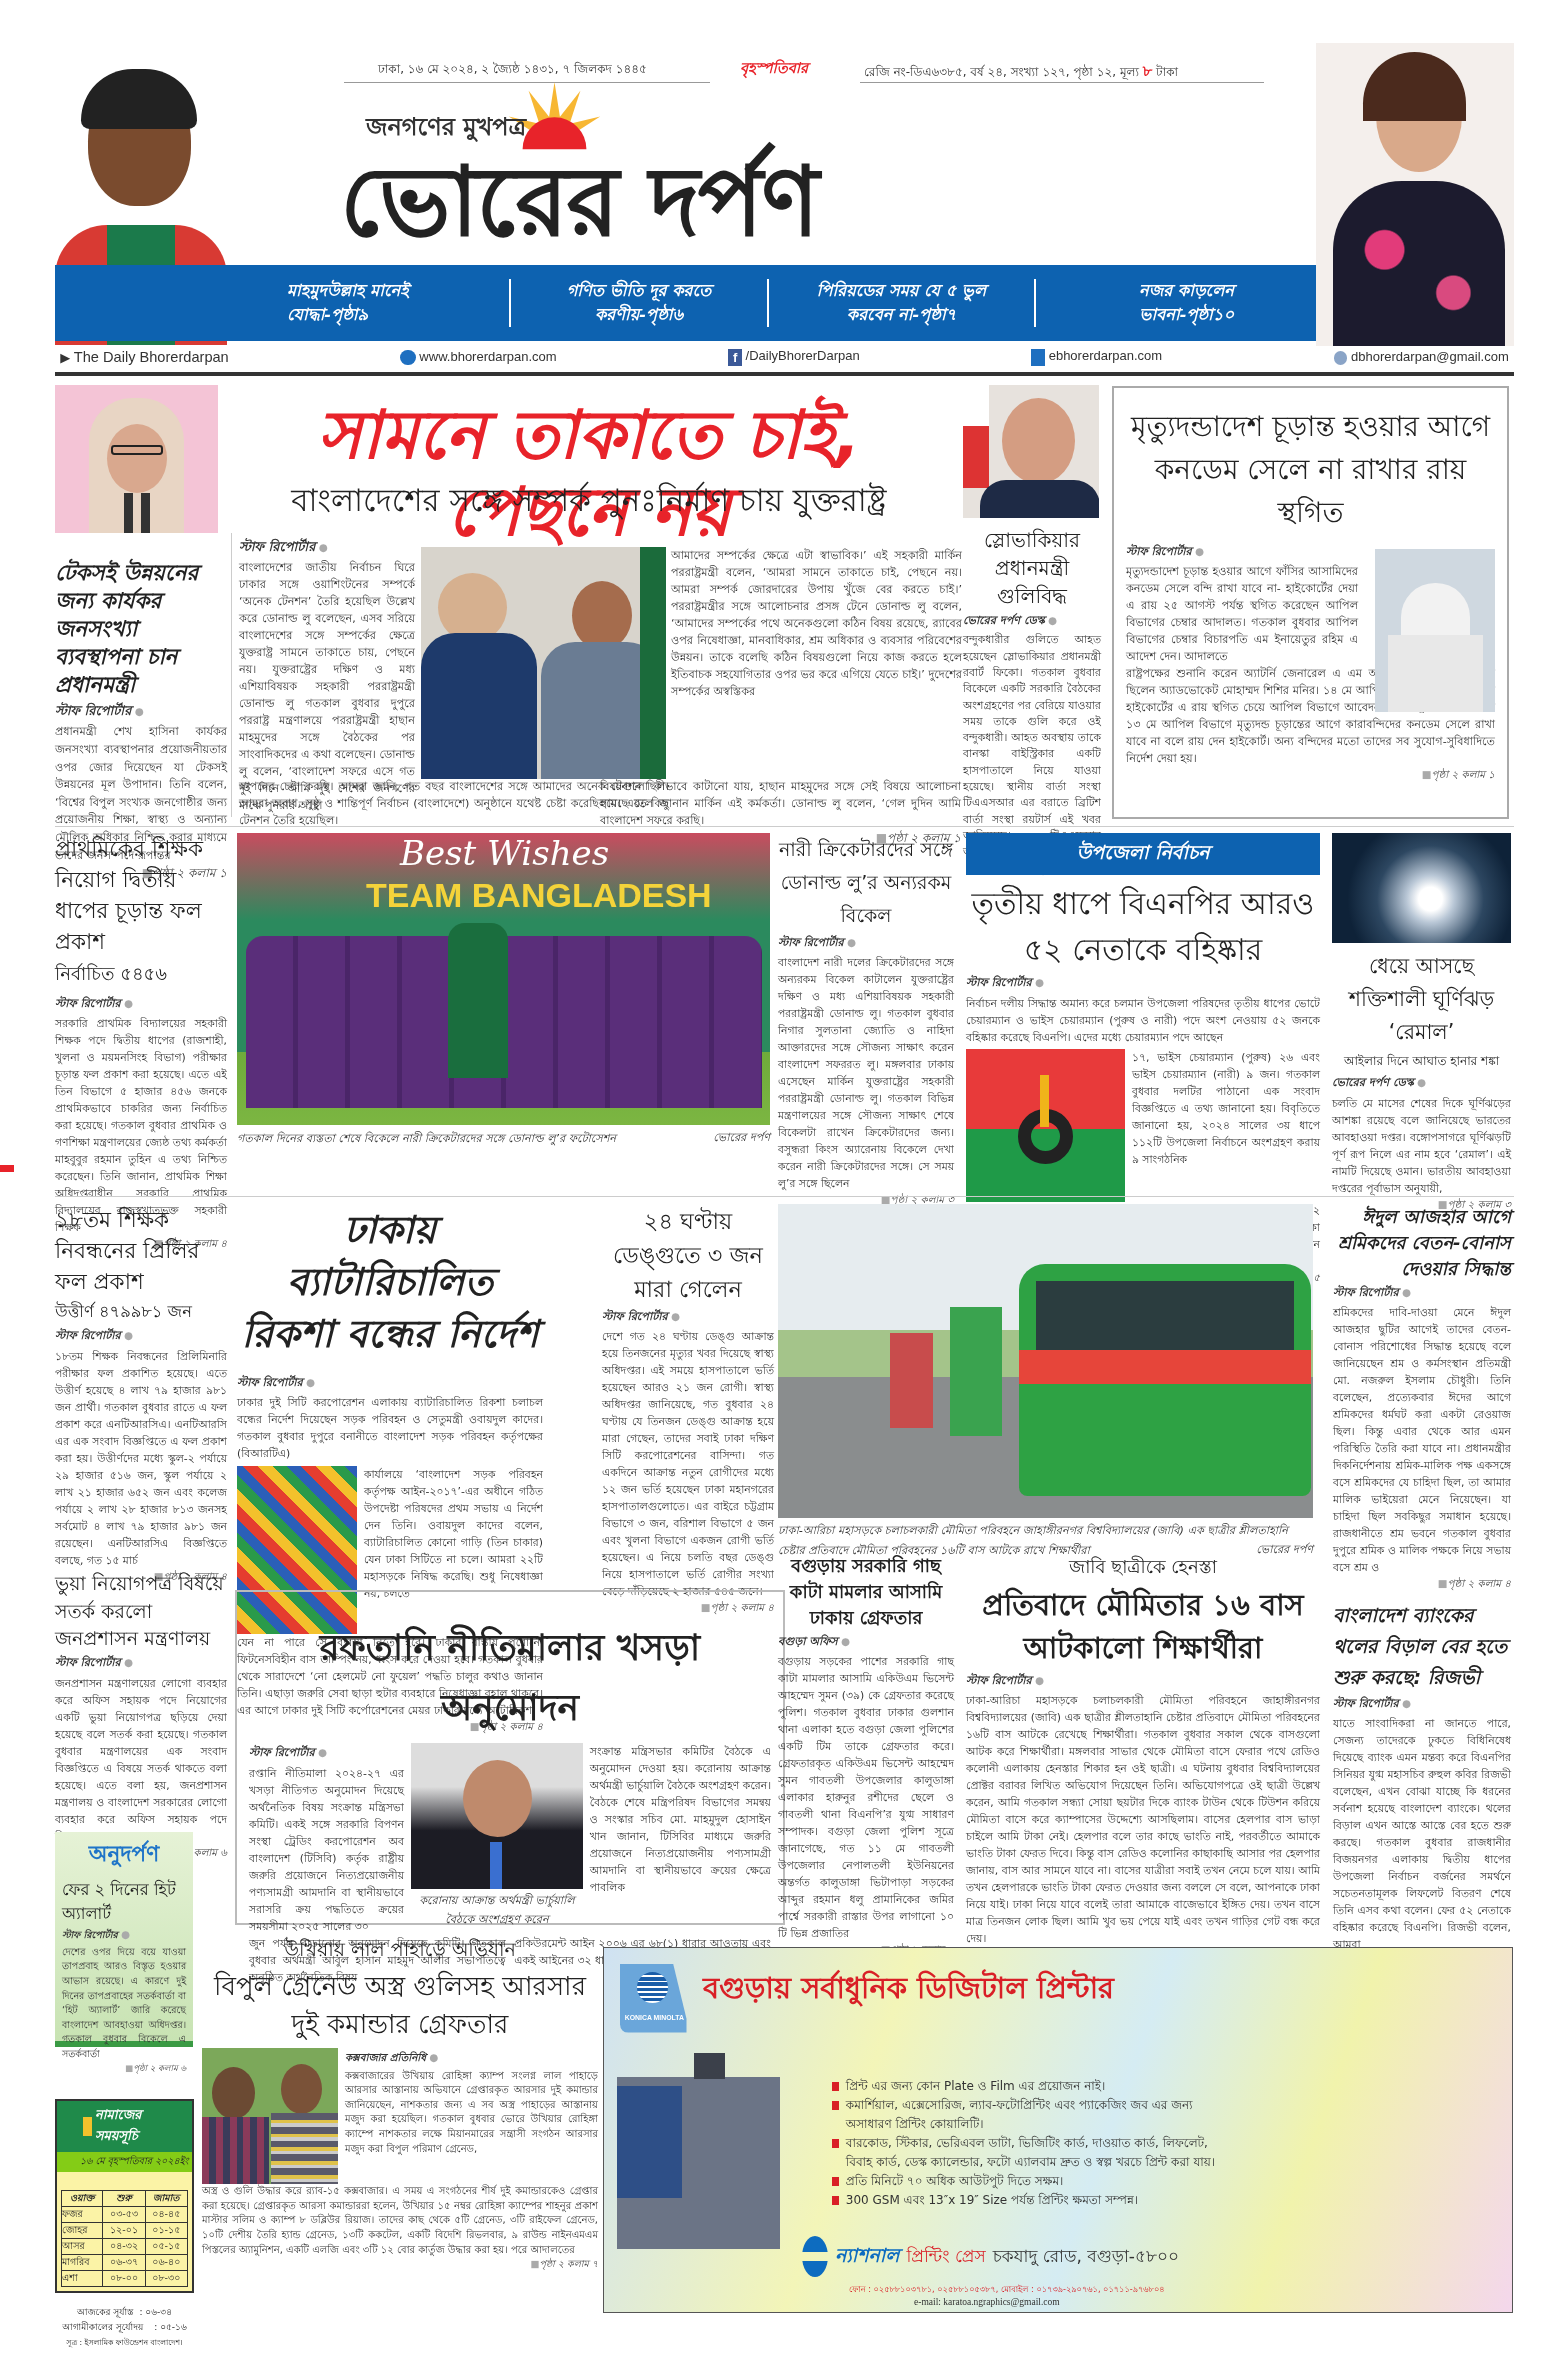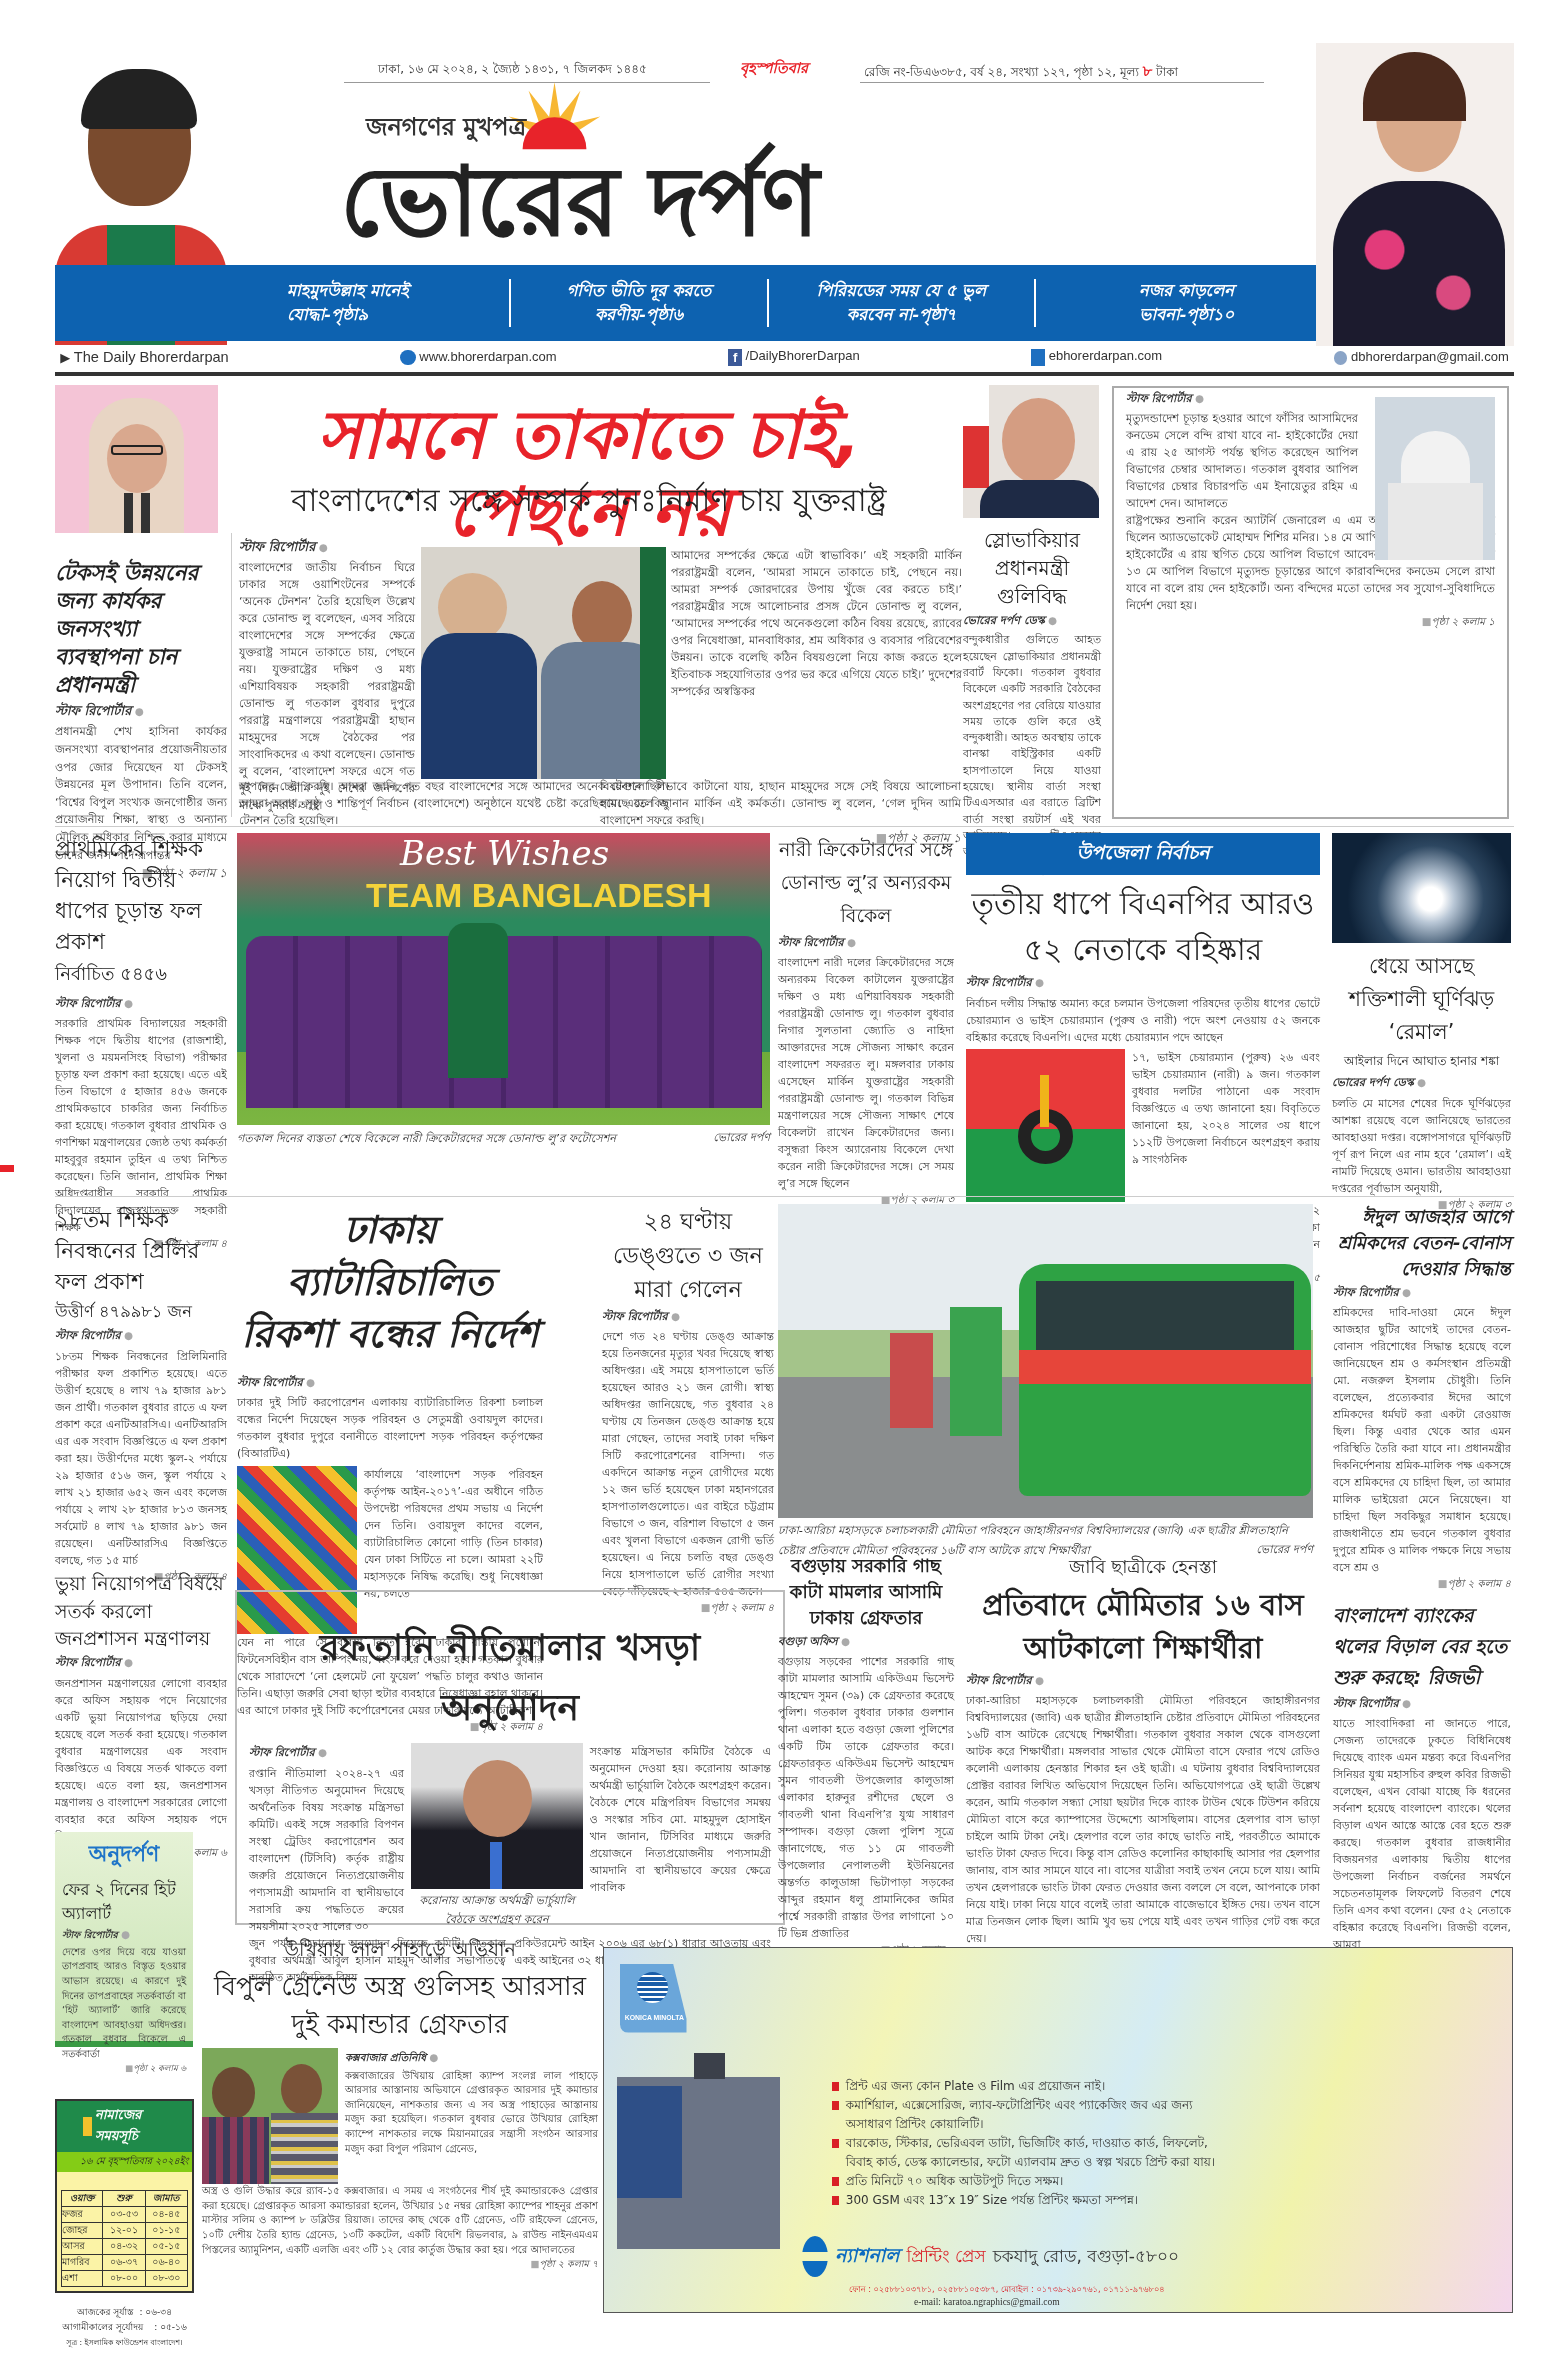--- a/index.html
+++ b/index.html
@@ -123,20 +123,21 @@
   <div style="position:absolute;left:17px;top:95px;width:120px;height:43px;background:#1e2a45;border-radius:26px 26px 0 0"></div>
 </div>
 <div class="abs" style="left:963px;top:526px;width:138px">
   <div class="hl" style="font-size:20px;line-height:28px;text-align:center;font-weight:normal">স্লোভাকিয়ার প্রধানমন্ত্রী গুলিবিদ্ধ</div>
   <div class="byline" style="font-size:11.2px">ভোরের দর্পণ ডেস্ক</div>
   <div class="body-text" style="font-size:10.8px;line-height:16.3px">বন্দুকধারীর গুলিতে আহত হয়েছেন স্লোভাকিয়ার প্রধানমন্ত্রী রবার্ট ফিকো। গতকাল বুধবার বিকেলে একটি সরকারি বৈঠকের অংশগ্রহণের পর বেরিয়ে যাওয়ার সময় তাকে গুলি করে ওই বন্দুকধারী। আহত অবস্থায় তাকে বানস্কা বাইস্ট্রিকার একটি হাসপাতালে নিয়ে যাওয়া হয়েছে। স্থানীয় বার্তা সংস্থা টিএএসআর এর বরাতে ব্রিটিশ বার্তা সংস্থা রয়টার্স এই খবর জানিয়েছে। টিএএসআর জানিয়েছে,</div>
   <div class="cont" style="font-size:10.3px">পৃষ্ঠা ২ কলাম ৩</div>
 </div>
 
 <div class="abs" style="left:1112px;top:386px;width:397px;height:433px;border:2.6px solid #aaa">
+  <div class="hl" style="margin:17px 8.6px 8.6px;font-size:28px;line-height:43px;text-align:center;font-weight:normal">মৃত্যুদন্ডাদেশ চূড়ান্ত হওয়ার আগে কনডেম সেলে না রাখার রায় স্থগিত</div>
   <div style="position:relative;padding:0 12px">
     <div class="ph" style="right:12px;top:6.9px;width:120px;height:163px;background:#cfd8e0">
       <div style="position:absolute;left:26px;top:34px;width:69px;height:52px;border-radius:34px 34px 0 0;background:#f2f2f2"></div>
       <div style="position:absolute;left:13px;top:86px;width:95px;height:77px;background:#e8e8e8"></div>
     </div>
     <div class="byline" style="font-size:11.2px">স্টাফ রিপোর্টার</div>
     <div class="body-text" style="width:232px;font-size:11.2px;line-height:17px">মৃত্যুদন্ডাদেশ চূড়ান্ত হওয়ার আগে ফাঁসির আসামিদের কনডেম সেলে বন্দি রাখা যাবে না- হাইকোর্টের দেয়া এ রায় ২৫ আগস্ট পর্যন্ত স্থগিত করেছেন আপিল বিভাগের চেম্বার আদালত। গতকাল বুধবার আপিল বিভাগের চেম্বার বিচারপতি এম ইনায়েতুর রহিম এ আদেশ দেন। আদালতে</div>
     <div class="body-text" style="font-size:11.2px;line-height:17px">রাষ্ট্রপক্ষের শুনানি করেন অ্যাটর্নি জেনারেল এ এম আমিন উদ্দিন। রিটের পক্ষে ছিলেন অ্যাডভোকেট মোহাম্মদ শিশির মনির। ১৪ মে আপিল বিভাগের সংশ্লিষ্ট শাখায় হাইকোর্টের এ রায় স্থগিত চেয়ে আপিল বিভাগে আবেদন করে রাষ্ট্রপক্ষ। এর আগে ১৩ মে আপিল বিভাগে মৃত্যুদন্ড চূড়ান্তের আগে কারাবন্দিদের কনডেম সেলে রাখা যাবে না বলে রায় দেন হাইকোর্ট। অন্য বন্দিদের মতো তাদের সব সুযোগ-সুবিধাদিতে নির্দেশ দেয়া হয়।</div>
     <div class="cont" style="font-size:10.3px">পৃষ্ঠা ২ কলাম ১</div>
   </div>
@@ -375,20 +376,21 @@
   </div>
   <div class="body-text" style="font-size:10px;line-height:14.6px">অস্ত্র ও গুলি উদ্ধার করে র‍্যাব-১৫ কক্সবাজার। এ সময় এ সংগঠনের শীর্ষ দুই কমান্ডারকেও গ্রেপ্তার করা হয়েছে। গ্রেপ্তারকৃত আরসা কমান্ডাররা হলেন, উখিয়ার ১৫ নম্বর রোহিঙ্গা ক্যাম্পের শাহনুর প্রকাশ মাস্টার সলিম ও ক্যাম্প ৮ ডব্লিউর রিয়াজ। তাদের কাছ থেকে ৫টি গ্রেনেড, ৩টি রাইফেল গ্রেনেড, ১০টি দেশীয় তৈরি হ্যান্ড গ্রেনেড, ১৩টি ককটেল, একটি বিদেশি রিভলবার, ৯ রাউন্ড নাইনএমএম পিস্তলের অ্যামুনিশন, একটি এলজি এবং ৩টি ১২ বোর কার্তুজ উদ্ধার করা হয়। পরে আদালতের</div>
   <div class="cont" style="font-size:9.5px">পৃষ্ঠা ২ কলাম ৭</div>
 </div>
 
 <div class="abs" style="left:603px;top:1947px;width:910px;height:366px;border:1.7px solid #555;background:linear-gradient(110deg,#cfe2f3 0%,#f3f5b8 30%,#d5ecf3 55%,#f1f3ac 75%,#f4d7ec 100%);overflow:hidden">
   <div style="position:absolute;left:15.5px;top:15.5px;width:67px;height:69px;background:#6aa6da;border-radius:0 0 0 8.6px;clip-path:polygon(0 0,80% 0,100% 80%,100% 100%,0 100%)">
     <div style="position:absolute;left:17px;top:8.6px;width:31px;height:31px;border-radius:50%;background:repeating-linear-gradient(#1a5da8 0 3.4px,#fff 3.4px 5.2px)"></div>
     <div style="position:absolute;left:5.2px;top:50px;font-size:6.9px;color:#fff;font-weight:bold;font-family:'Liberation Sans',sans-serif">KONICA MINOLTA</div>
   </div>
+  <div style="position:absolute;left:99px;top:17px;font-size:29px;font-weight:bold;color:#d91f26">বগুড়ায় সর্বাধুনিক ডিজিটাল প্রিন্টার</div>
   <div style="position:absolute;left:13px;top:129px;width:163px;height:172px;background:#6b7486">
     <div style="position:absolute;left:0;top:8.6px;width:65px;height:112px;background:#2e4f87"></div>
     <div style="position:absolute;left:77px;top:-24px;width:31px;height:26px;background:#3b404a"></div>
   </div>
   <ul style="position:absolute;left:228px;top:129px;width:396px;list-style:none;font-size:12px;line-height:19px;color:#333">
     <li style="padding-left:13.8px;position:relative"><span style="position: absolute; margin-left: -13.8px; margin-top: 5.2px; width: 6.9px; height: 8.6px; background: rgb(217, 31, 38);"></span>প্রিন্ট এর জন্য কোন Plate ও Film এর প্রয়োজন নাই।</li>
     <li style="padding-left: 13.8px; position: relative;"><span style="position: absolute; margin-left: -13.8px; margin-top: 5.2px; width: 6.9px; height: 8.6px; background: rgb(217, 31, 38);"></span>কমার্শিয়াল, এক্সেসোরিজ, ল্যাব-ফটোপ্রিন্টিং এবং প্যাকেজিং জব এর জন্য অসাধারণ প্রিন্টিং কোয়ালিটি।</li>
     <li style="padding-left: 13.8px; position: relative;"><span style="position: absolute; margin-left: -13.8px; margin-top: 5.2px; width: 6.9px; height: 8.6px; background: rgb(217, 31, 38);"></span>বারকোড, স্টিকার, ভেরিএবল ডাটা, ভিজিটিং কার্ড, দাওয়াত কার্ড, লিফলেট, বিবাহ কার্ড, ডেস্ক ক্যালেন্ডার, ফটো এ্যালবাম দ্রুত ও স্বল্প খরচে প্রিন্ট করা যায়।</li>
     <li style="padding-left: 13.8px; position: relative;"><span style="position: absolute; margin-left: -13.8px; margin-top: 5.2px; width: 6.9px; height: 8.6px; background: rgb(217, 31, 38);"></span>প্রতি মিনিটে ৭০ অধিক আউটপুট দিতে সক্ষম।</li>
     <li style="padding-left: 13.8px; position: relative;"><span style="position: absolute; margin-left: -13.8px; margin-top: 5.2px; width: 6.9px; height: 8.6px; background: rgb(217, 31, 38);"></span>300 GSM এবং 13″x 19″ Size পর্যন্ত প্রিন্টিং ক্ষমতা সম্পন্ন।</li>

